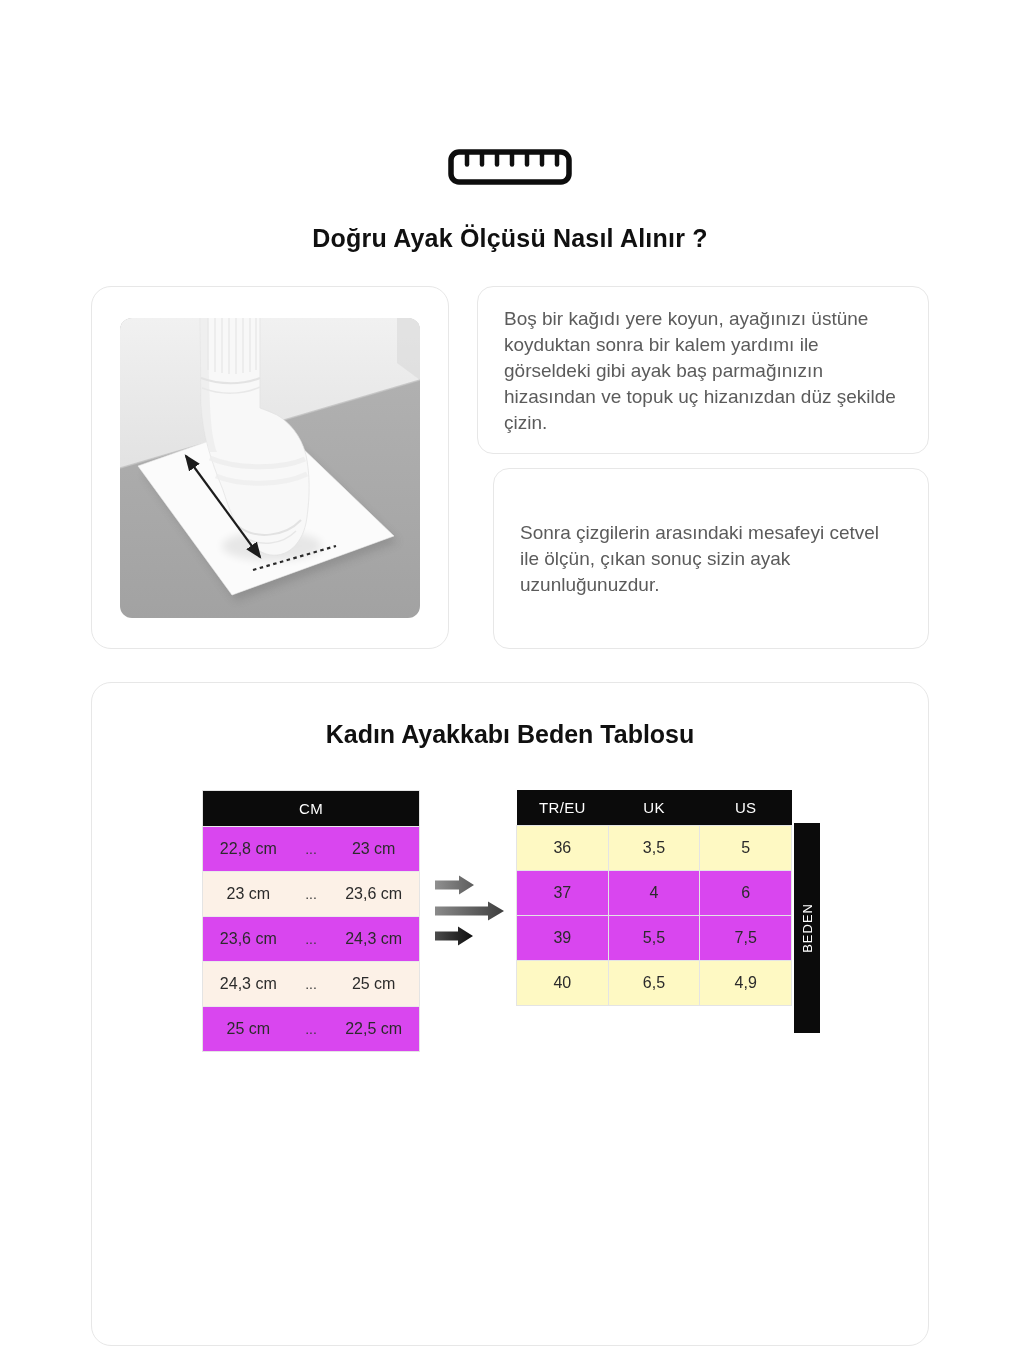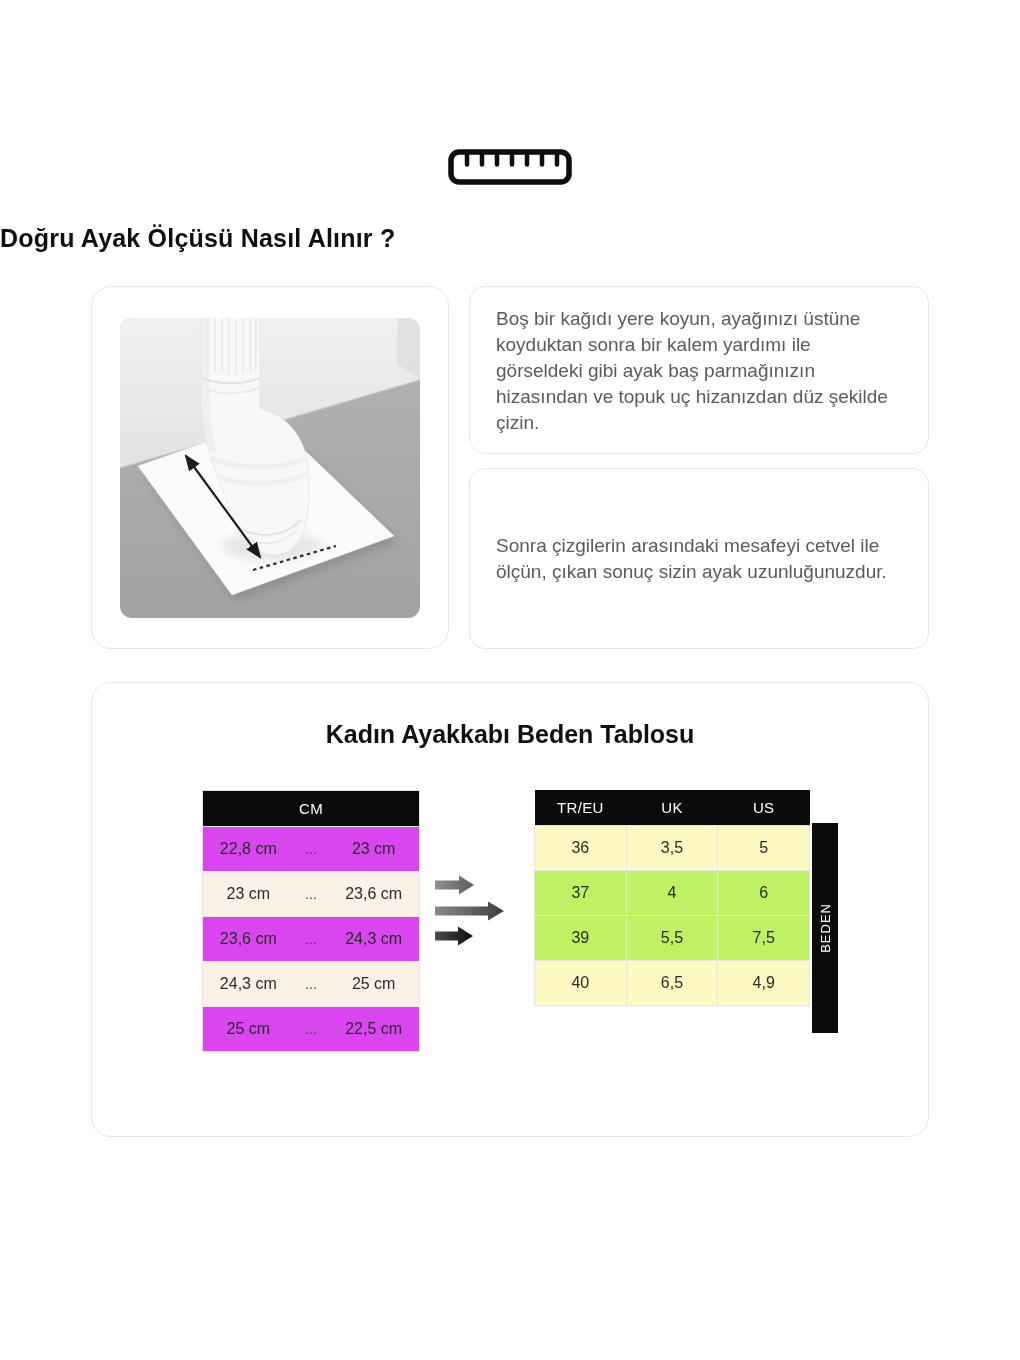--- a/index.html
+++ b/index.html
@@ -7,70 +7,70 @@
     width:1020px; min-height:1360px; position:relative;
     font-family:"Liberation Sans","DejaVu Sans",sans-serif;
     color:#111;
   }
   .page { width:1020px; }
 
   
   .ruler-wrap { display:flex; justify-content:center; padding-top:149px; }
   .ruler-wrap svg { display:block; }
   h1.page-title {
-    margin:39px 0 0; 
+    margin:39px 0 0; text-align:center;
     font-size:25px; font-weight:bold; color:#101010; letter-spacing:.2px;
   }
 
   
-  .top-row { margin:33px 91px 0; display:flex; gap:20px; height:363px; }
+  .top-row { margin:33px 91px 0; display:flex; gap:28px; height:363px; }
 
   .photo-card {
     width:358px; box-sizing:border-box; flex:0 0 358px;
     border:1px solid #e7e7e7; border-radius:20px;
     display:flex; align-items:center; justify-content:center;
     background:#fff;
   }
   .photo-card svg.photo { width:300px; height:300px; border-radius:12px; display:block; }
 
   .info-col { flex:1; display:flex; flex-direction:column; gap:14px; }
   .info-box {
     box-sizing:border-box; border:1px solid #e7e7e7; border-radius:16px;
     font-size:19px; line-height:26px; color:#5b5b5b; background:#fff;
   }
   .info-box.first { height:168px; padding:19px 26px 0 26px; }
-  .info-box.second { flex:1; display:flex; align-items:center; padding:0 26px; }
+  .info-box.second { flex:1; display:flex; align-items:center; padding:0 26px;margin-left:16px; }
 
   
   .size-card {
-    margin:33px 91px 0; height:455px; box-sizing:border-box;
+    margin:33px 91px 0; height:664px; box-sizing:border-box;
     border:1px solid #e7e7e7; border-radius:20px; background:#fff;
   }
   h2.section-title {
     margin:37px 0 0; text-align:center;
     font-size:25px; font-weight:bold; color:#101010; line-height:29px;
   }
   .tables { display:flex; align-items:flex-start; margin:41px 0 0 110px; }
 
   table { border-collapse:collapse; text-align:center; }
   table.cm-table  { width:218px; border:1px solid #e4e4e4; }
-  table.size-table{ width:276px; margin-left:28px; }
+  table.size-table{ width:276px; margin-left:10px; }
 
   th {
     background:#0b0b0b; color:#ffffff; height:33px;
     font-size:15px; font-weight:normal; letter-spacing:.3px;
   }
   td { height:42px; font-size:16px; color:#2b2b2b; }
   .cm-table tbody tr     { border-top:1px solid #e9e9e9; background:#d946ef; }
   .cm-table tbody tr.alt { background:#fcf1e7; }
   .cm-table td.c1 { width:42%; }
   .cm-table td.dots { width:16%; font-size:14px; color:#3a3a3a; }
   .cm-table td.c2 { width:42%; }
   .size-table td { border:1px solid #e4e4e4; width:33.33%; background:#fef9c3; }
-  .size-table tr.alt td { background:#bef264; }
+  .size-table tr.alt td { background:#d946ef; }
 
   .arrows-wrap { margin:85px 0 0 14px; flex:0 0 72px; }
   .arrows-wrap svg { display:block; }
 
   .beden-strip {
     margin:33px 0 0 2px; width:26px; height:210px; background:#0b0b0b;
     display:flex; align-items:center; justify-content:center; flex:0 0 26px;
   }
   .beden-strip span {
     writing-mode:vertical-rl; transform:rotate(180deg);

